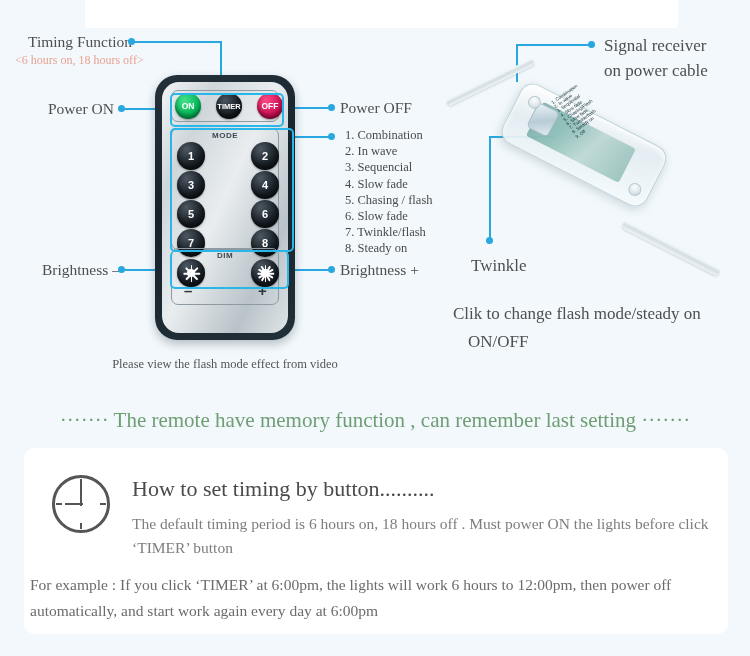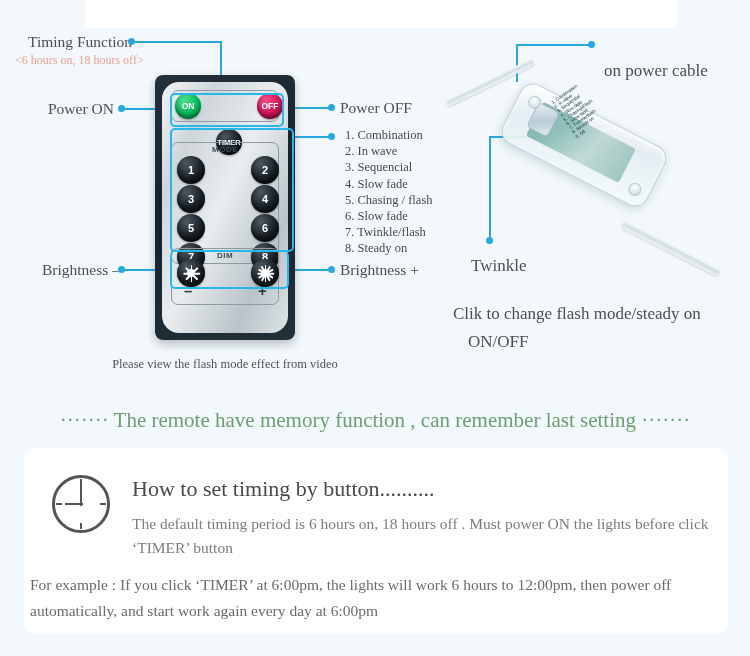--- a/index.html
+++ b/index.html
@@ -23,52 +23,52 @@
   .lbl-lg{font-size:17px;}
   .sub-orange{position:absolute;color:#e8a392;font-size:12px;white-space:nowrap;text-align:right;}
 
   .dot{position:absolute;width:7px;height:7px;border-radius:50%;background:#29a8e0;}
   .hline{position:absolute;height:2px;background:#29a8e0;}
   .vline{position:absolute;width:2px;background:#29a8e0;}
 
   
   .remote{
     position:absolute;left:155px;top:75px;width:140px;height:265px;
-    border-radius:8px;
+    border-radius:22px;
     background:linear-gradient(160deg,#24313a 0%,#16222b 45%,#223039 100%);
     box-shadow:0 4px 10px rgba(20,40,60,.28);
     padding:0;box-sizing:border-box;
   }
   .remote-face{
     position:absolute;left:7px;top:7px;right:7px;bottom:7px;
     border-radius:17px;
     background:linear-gradient(115deg,#f2f4f5 0%,#cfd6da 22%,#e9edef 48%,#b9c3c9 78%,#dfe5e8 100%);
   }
   .panel{
     position:absolute;border:1.3px solid #8e9aa1;border-radius:7px;
   }
   .p-power{left:9px;top:8px;right:9px;height:30px;}
-  .p-mode{left:9px;top:60px;right:9px;height:120px;}
+  .p-mode{left:9px;top:46px;right:9px;height:120px;}
   .p-dim{left:9px;top:166px;right:9px;height:55px;}
 
   .panel-cap{
     position:absolute;left:0;right:0;text-align:center;
     font-family:"Liberation Sans", sans-serif;font-weight:700;
     font-size:8px;letter-spacing:.5px;color:#3d4b53;
   }
 
   .btn{
     position:absolute;border-radius:50%;
     display:flex;align-items:center;justify-content:center;
     font-family:"Liberation Sans", sans-serif;font-weight:700;color:#fff;
     box-shadow:inset 0 -3px 5px rgba(0,0,0,.45), 0 1px 2px rgba(0,0,0,.35);
   }
   .btn-pw{width:26px;height:26px;top:2px;font-size:8.5px;}
   .b-on{left:3px;background:radial-gradient(circle at 35% 28%,#46e08c 0%,#07bd5c 55%,#04944a 100%);}
-  .b-timer{left:44px;background:radial-gradient(circle at 35% 28%,#4a5560 0%,#141a1f 60%,#05080a 100%);font-size:7.5px;margin-top:36px;}
+  .b-timer{left:44px;background:radial-gradient(circle at 35% 28%,#4a5560 0%,#141a1f 60%,#05080a 100%);font-size:7.5px;}
   .b-off{left:85px;background:radial-gradient(circle at 35% 28%,#ff4b86 0%,#d4145a 55%,#96003c 100%);}
 
   .btn-num{
     width:28px;height:28px;font-size:11px;
     background:radial-gradient(circle at 34% 26%,#4d5862 0%,#161d23 58%,#04070a 100%);
   }
   .col-l{left:5px;} .col-r{left:79px;}
   .row1{top:13px;} .row2{top:42px;} .row3{top:71px;} .row4{top:100px;}
 
   .btn-dim{
@@ -269,20 +269,21 @@
     <div>4. Slow fade</div>
     <div>5. Chasing / flash</div>
     <div>6. Slow fade</div>
     <div>7. Twinkle/flash</div>
     <div>8. Steady on</div>
   </div>
 
   <div class="vline" style="left:516px;top:44px;height:38px;"></div>
   <div class="hline" style="left:516px;top:44px;width:76px;"></div>
   <div class="dot" style="left:588px;top:41px;"></div>
+  <div class="callout-label lbl-lg" style="left:604px;top:36px;">Signal receiver</div>
   <div class="callout-label lbl-lg" style="left:604px;top:61px;">on power cable</div>
 
   <div class="hline" style="left:489px;top:136px;width:66px;"></div>
   <div class="vline" style="left:489px;top:136px;height:104px;"></div>
   <div class="dot" style="left:486px;top:237px;"></div>
   <div class="callout-label lbl-lg" style="left:471px;top:256px;">Twinkle</div>
 
   <div class="callout-label lbl-lg" style="left:453px;top:304px;">Clik to change flash mode/steady on</div>
   <div class="callout-label lbl-lg" style="left:468px;top:332px;">ON/OFF</div>
 

